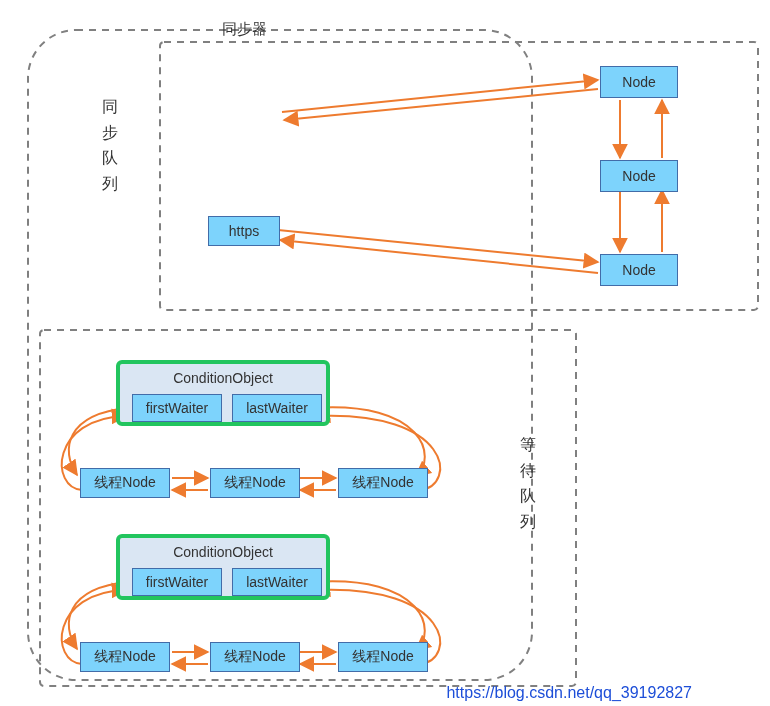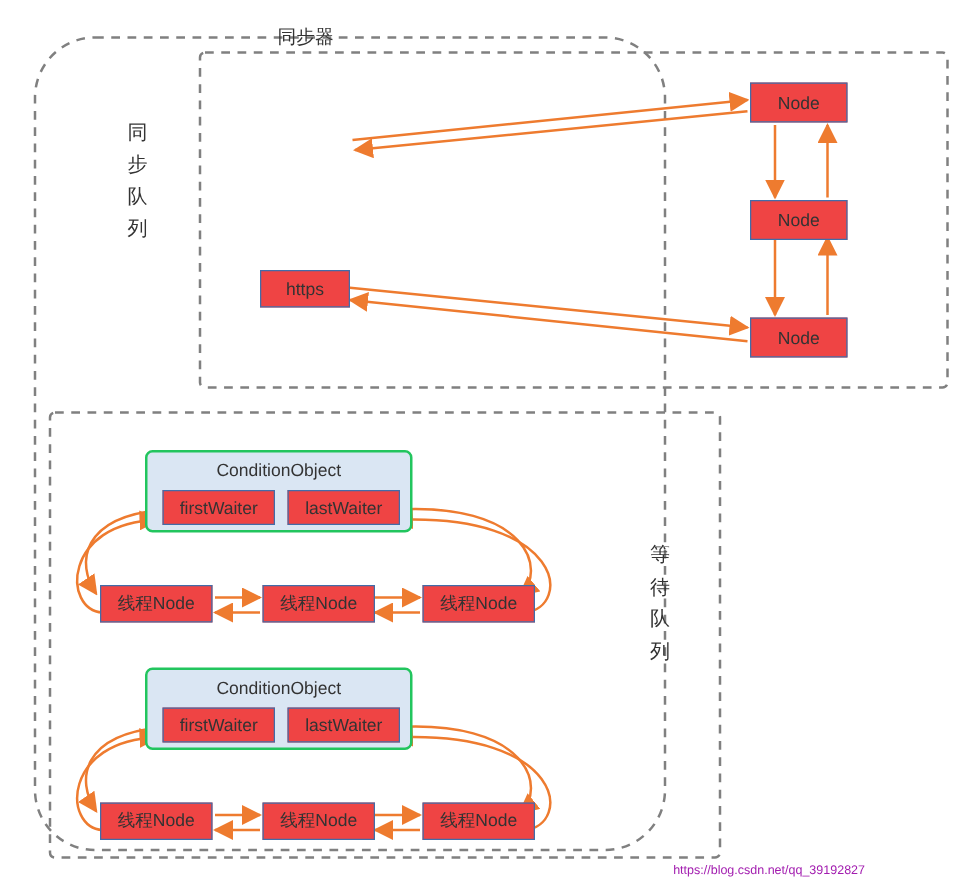--- a/index.html
+++ b/index.html
@@ -1,24 +1,24 @@
 <!DOCTYPE html>
 <html><head>
 <meta charset="utf-8">
 <style>
   *{box-sizing:border-box}
   body{margin:0;font-family:"Microsoft YaHei",Arial,sans-serif;font-size:14px;color:#333;background:#fff}
   #stage{position:relative;width:698px;height:706px}
   svg{position:absolute;top:0;left:0}
-  .box{position:absolute;background:#ef4444;border:1px solid #426ca8;text-align:center;display:flex;align-items:center;justify-content:center;padding:2px 4px}
-  .cond{position:absolute;background:#dae6f3;border:2px solid #22c55e;border-radius:6px}
+  .box{position:absolute;background:#7dd3fc;border:1px solid #426ca8;text-align:center;display:flex;align-items:center;justify-content:center;padding:2px 4px}
+  .cond{position:absolute;background:#dae6f3;border:4px solid #22c55e;border-radius:6px}
   .cond-title{position:absolute;top:6px;left:0;width:100%;text-align:center}
   .vlabel{position:absolute;display:flex;flex-direction:column;align-items:center;line-height:1.6;font-size:16px}
   .toplabel{position:absolute;font-size:15px}
-  .wm{position:absolute;right:6px;bottom:4px;font-size:10px;color:#a21caf}
+  .wm{position:absolute;right:6px;bottom:4px;font-size:16px;color:#1d4ed8}
 </style>
 </head>
 <body>
 <div id="stage">
 
 <svg width="770" height="706">
   <defs>
     <marker id="arr" viewBox="0 0 10 10" refX="9" refY="5" markerWidth="8" markerHeight="8" orient="auto-start-reverse">
       <path d="M0,0 L10,5 L0,10 z" fill="#ee7b2f"></path>
     </marker>

